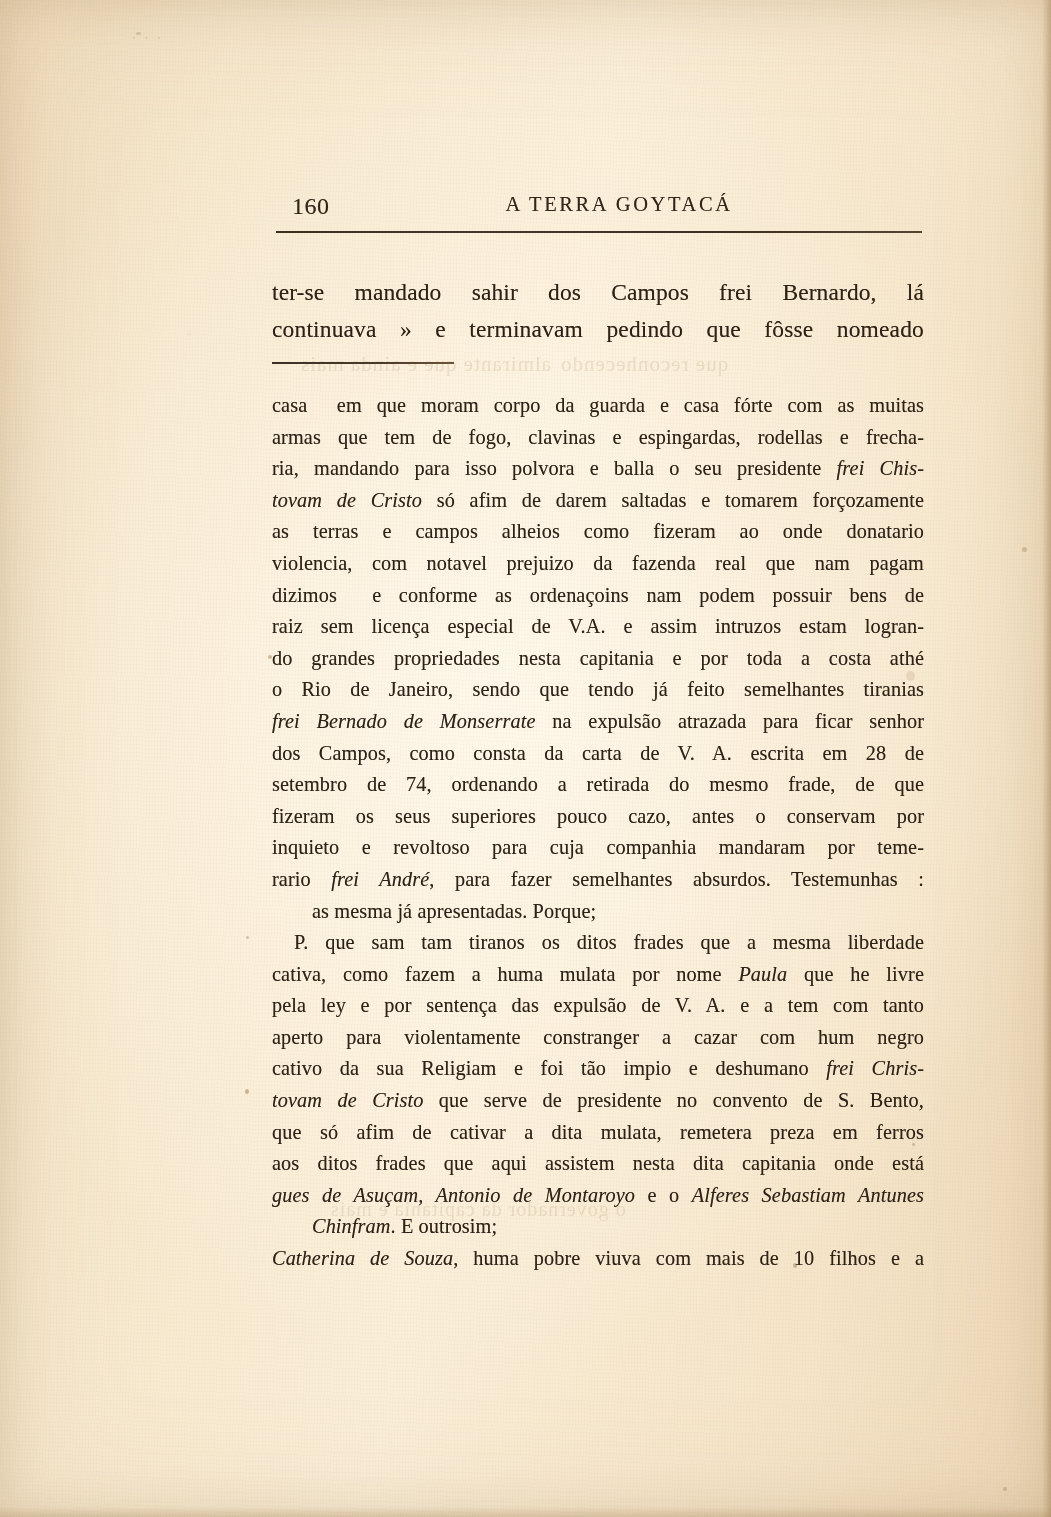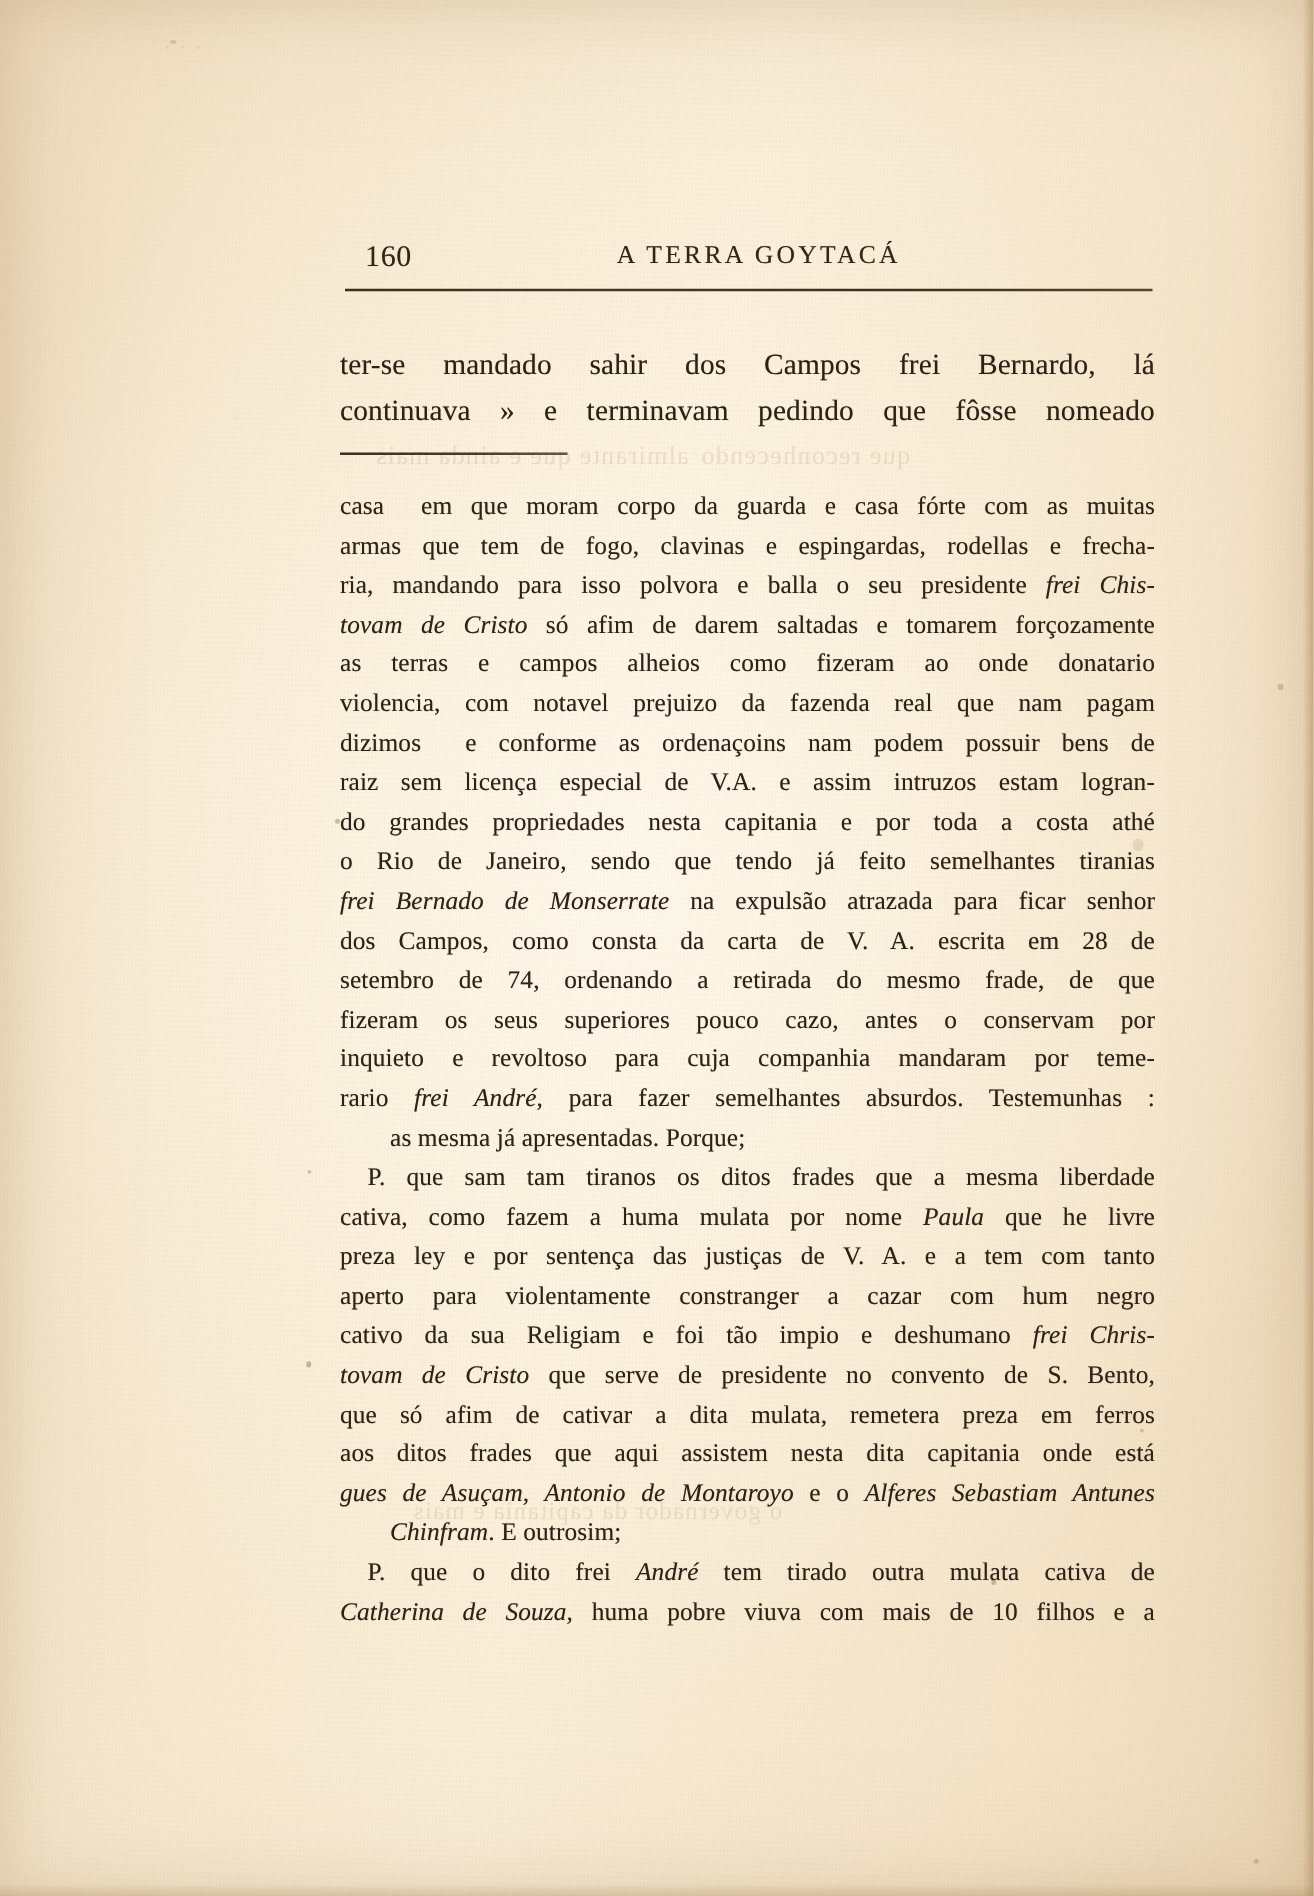--- a/index.html
+++ b/index.html
@@ -98,21 +98,21 @@
   #folio {
     position: absolute;
     left: 0;
     top: 0;
     font-size: 24px;
     letter-spacing: 0.5px;
     margin-left: 20px;
   }
   #booktitle {
     position: absolute;
-    left: 0;
+    left: 12px;
     top: 0;
     width: 652px;
     text-align: center;
     font-size: 20.5px;
     letter-spacing: 2.6px;
     padding-left: 18px;
     box-sizing: border-box;
   }
   #head-rule {
     position: absolute;
@@ -233,29 +233,28 @@
       <span class="line">o Rio de Janeiro, sendo que tendo já feito semelhantes tiranias</span>
       <span class="line"><i>frei Bernado de Monserrate</i> na expulsão atrazada para ficar senhor</span>
       <span class="line">dos Campos, como consta da carta de V. A. escrita em 28 de</span>
       <span class="line">setembro de 74, ordenando a retirada do mesmo frade, de que</span>
       <span class="line">fizeram os seus superiores pouco cazo, antes o conservam por</span>
       <span class="line">inquieto e revoltoso para cuja companhia mandaram por teme-</span>
       <span class="line">rario <i>frei André</i>, para fazer semelhantes absurdos. Testemunhas :</span>
       <span class="line last">as mesma já apresentadas. Porque;</span>
       <span class="line ind">P. que sam tam tiranos os ditos frades que a mesma liberdade</span>
       <span class="line">cativa, como fazem a huma mulata por nome <i>Paula</i> que he livre</span>
-      <span class="line">preza ley e por sentença das justiças de V. A. e a tem com tanto</span>
+      <span class="line">pela ley e por sentença das expulsão de V. A. e a tem com tanto</span>
       <span class="line">aperto para violentamente constranger a cazar com hum negro</span>
       <span class="line">cativo da sua Religiam e foi tão impio e deshumano <i>frei Chris-</i></span>
       <span class="line"><i>tovam de Cristo</i> que serve de presidente no convento de S. Bento,</span>
       <span class="line">que só afim de cativar a dita mulata, remetera preza em ferros</span>
       <span class="line">aos ditos frades que aqui assistem nesta dita capitania onde está</span>
       <span class="line"><i>gues de Asuçam, Antonio de Montaroyo</i> e o <i>Alferes Sebastiam Antunes</i></span>
       <span class="line last"><i>Chinfram</i>. E outrosim;</span>
-      <span class="line ind">P. que o dito frei <i>André</i> tem tirado outra mulata cativa de</span>
       <span class="line"><i>Catherina de Souza,</i> huma pobre viuva com mais de 10 filhos e a</span>
     </div>
 
   </div>
 
   <div id="vignette"></div>
   <div id="page-edge"></div>
   <div id="bottom-edge"></div>
 </div>
 

